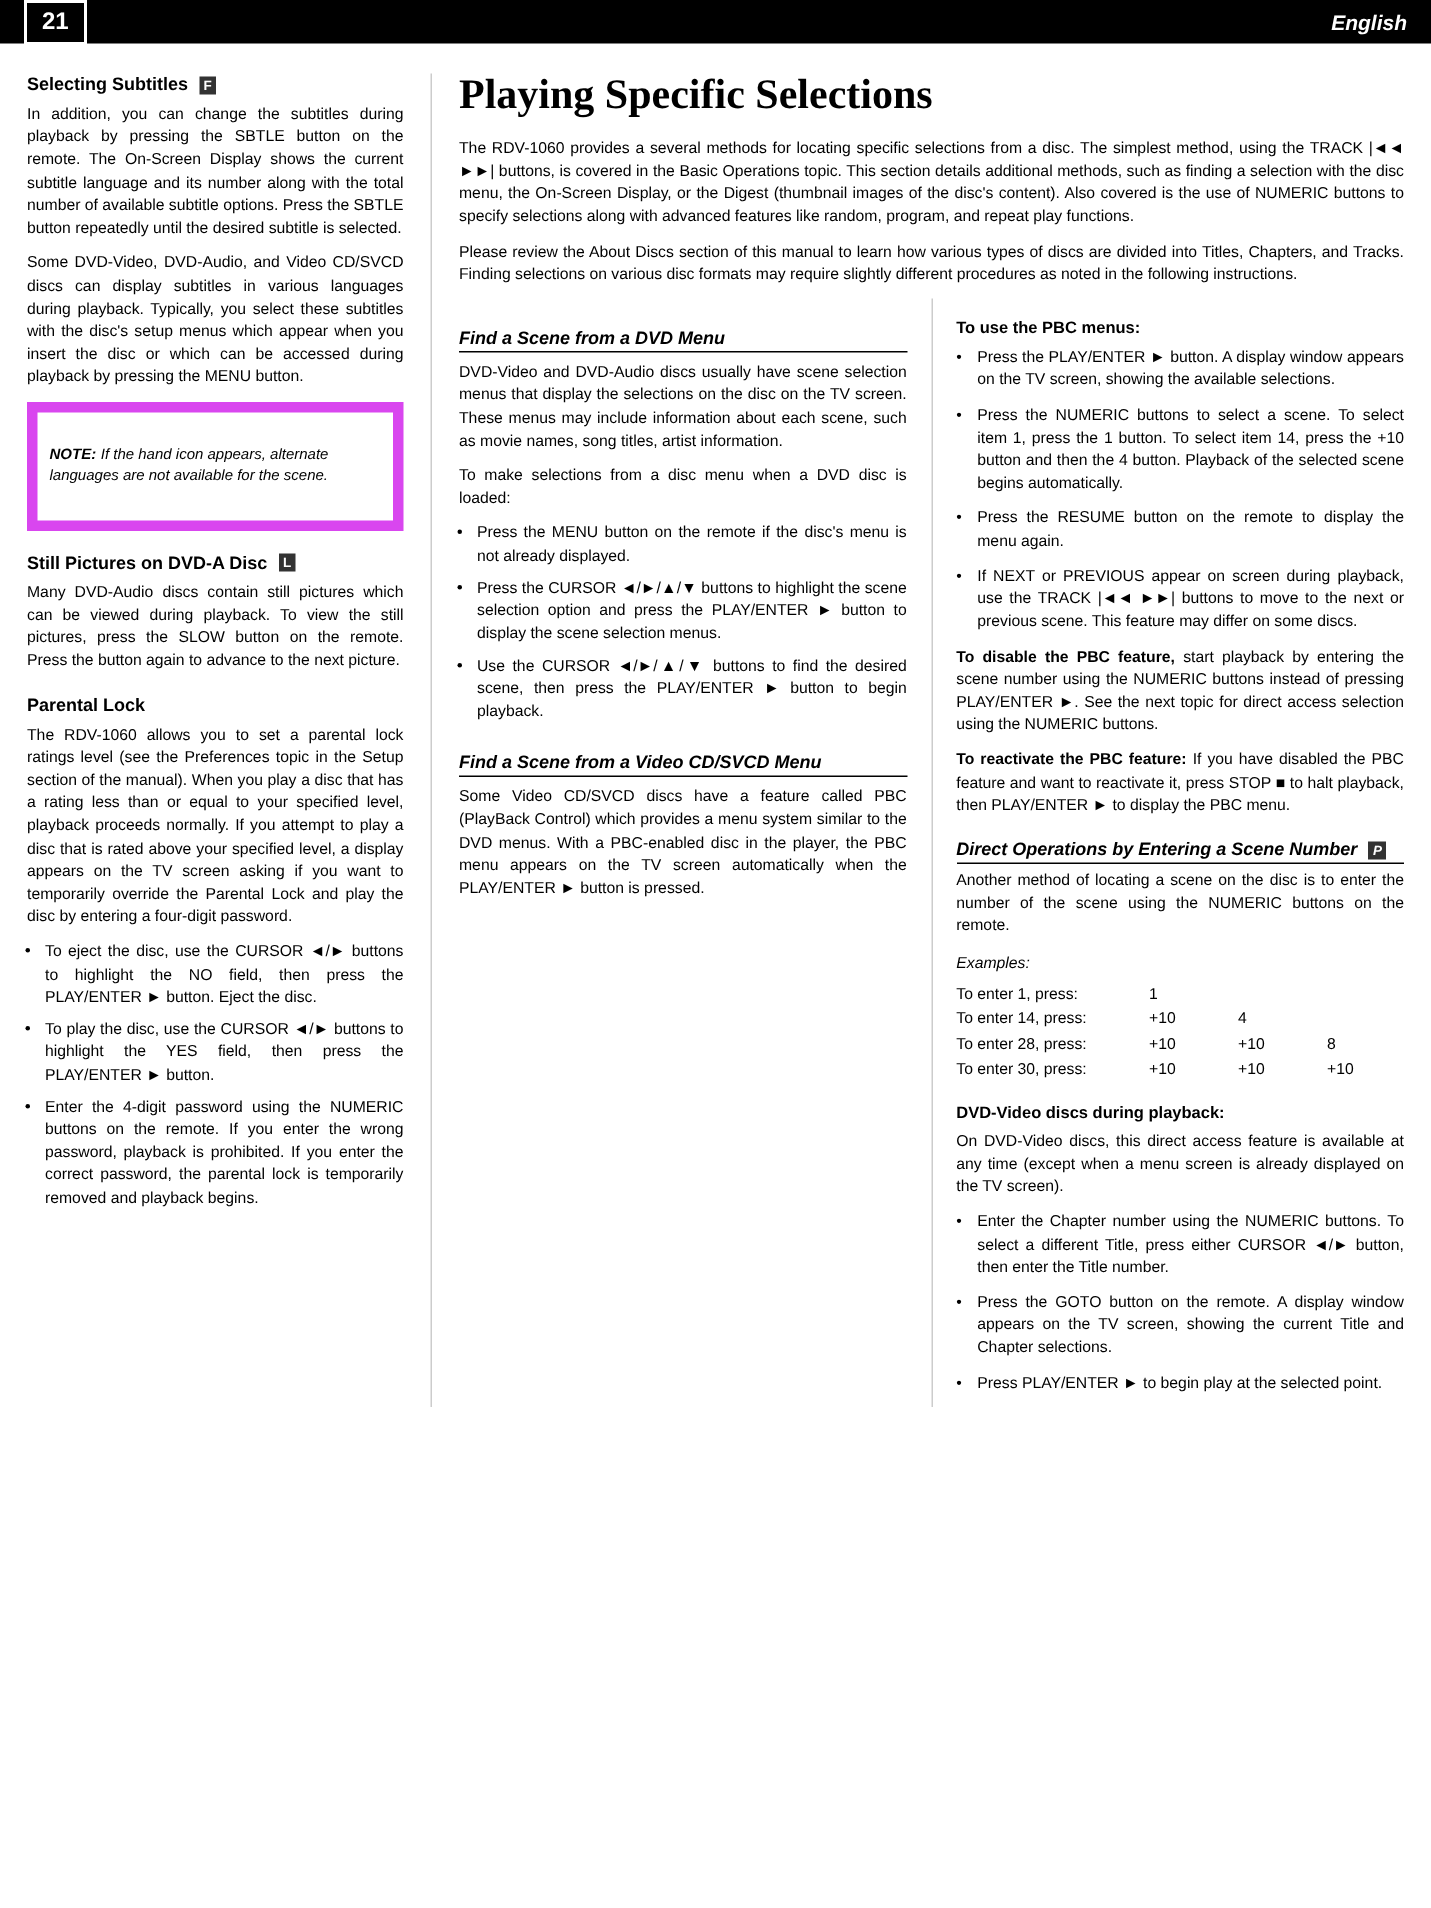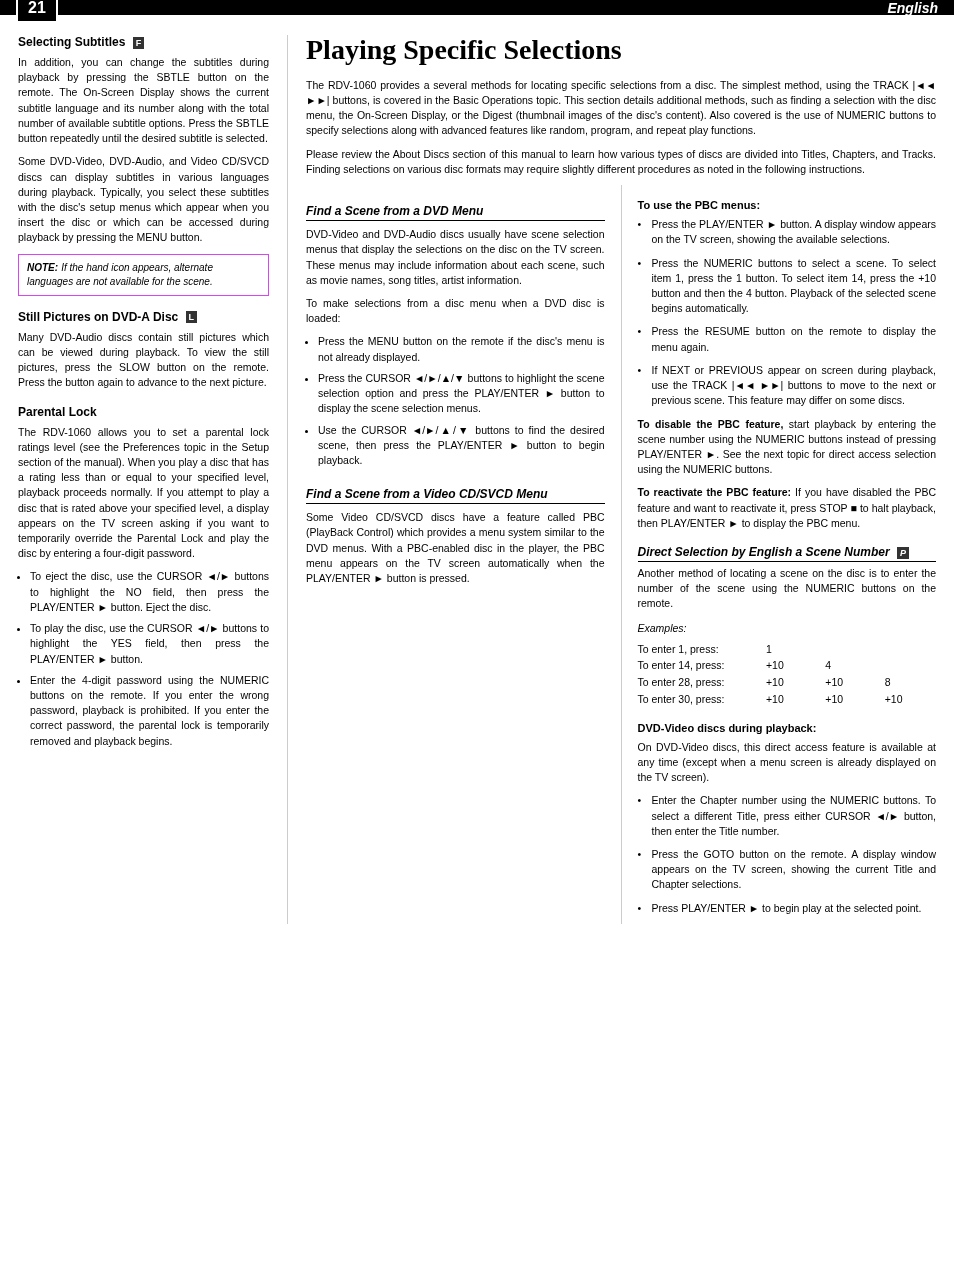--- a/index.html
+++ b/index.html
@@ -10,21 +10,21 @@
       color: #000;
       width: 954px;
       min-height: 1272px;
     }
 
     
     .header-bar {
       display: flex;
       align-items: center;
       background: #000;
-      height: 15px;
+      height: 29px;
       padding: 0 16px;
     }
     .header-page-num {
       background: #000;
       color: #fff;
       font-size: 16px;
       font-weight: bold;
       padding: 4px 10px;
       border: 2px solid #fff;
       margin-right: auto;
@@ -79,22 +79,22 @@
     }
 
     .body-text {
       font-size: 10.5px;
       line-height: 1.45;
       margin-bottom: 8px;
       text-align: justify;
     }
 
     .note-box {
-      border: 1px solid #d946ef;
-      padding: 6px 8px;
+      border: 7px solid #d946ef;
+      padding: 22px 8px;
       margin-bottom: 10px;
       margin-top: 4px;
     }
     .note-box .note-label {
       font-size: 10px;
       font-weight: bold;
       font-style: italic;
       text-transform: uppercase;
     }
     .note-box .note-text {
@@ -302,21 +302,21 @@
           <span class="bold-inline">To disable the PBC feature,</span>
           <span>start playback by entering the scene number using the NUMERIC buttons instead of pressing PLAY/ENTER ►. See the next topic for direct access selection using the NUMERIC buttons.</span>
         </p>
 
         <p class="body-text">
           <span class="bold-inline">To reactivate the PBC feature:</span>
           <span>If you have disabled the PBC feature and want to reactivate it, press STOP ■ to halt playback, then PLAY/ENTER ► to display the PBC menu.</span>
         </p>
 
         <div class="direct-heading">
-          <span>Direct Selection by English a Scene Number</span>
+          <span>Direct Operations by Entering a Scene Number</span>
           <span class="icon-box">P</span>
         </div>
         <p class="body-text">Another method of locating a scene on the disc is to enter the number of the scene using the NUMERIC buttons on the remote.</p>
 
         <div class="examples-block">
           <div class="ex-label">Examples:</div>
           <div class="examples-grid">
             <span>To enter 1, press:</span>
             <span>1</span>
             <span></span>

